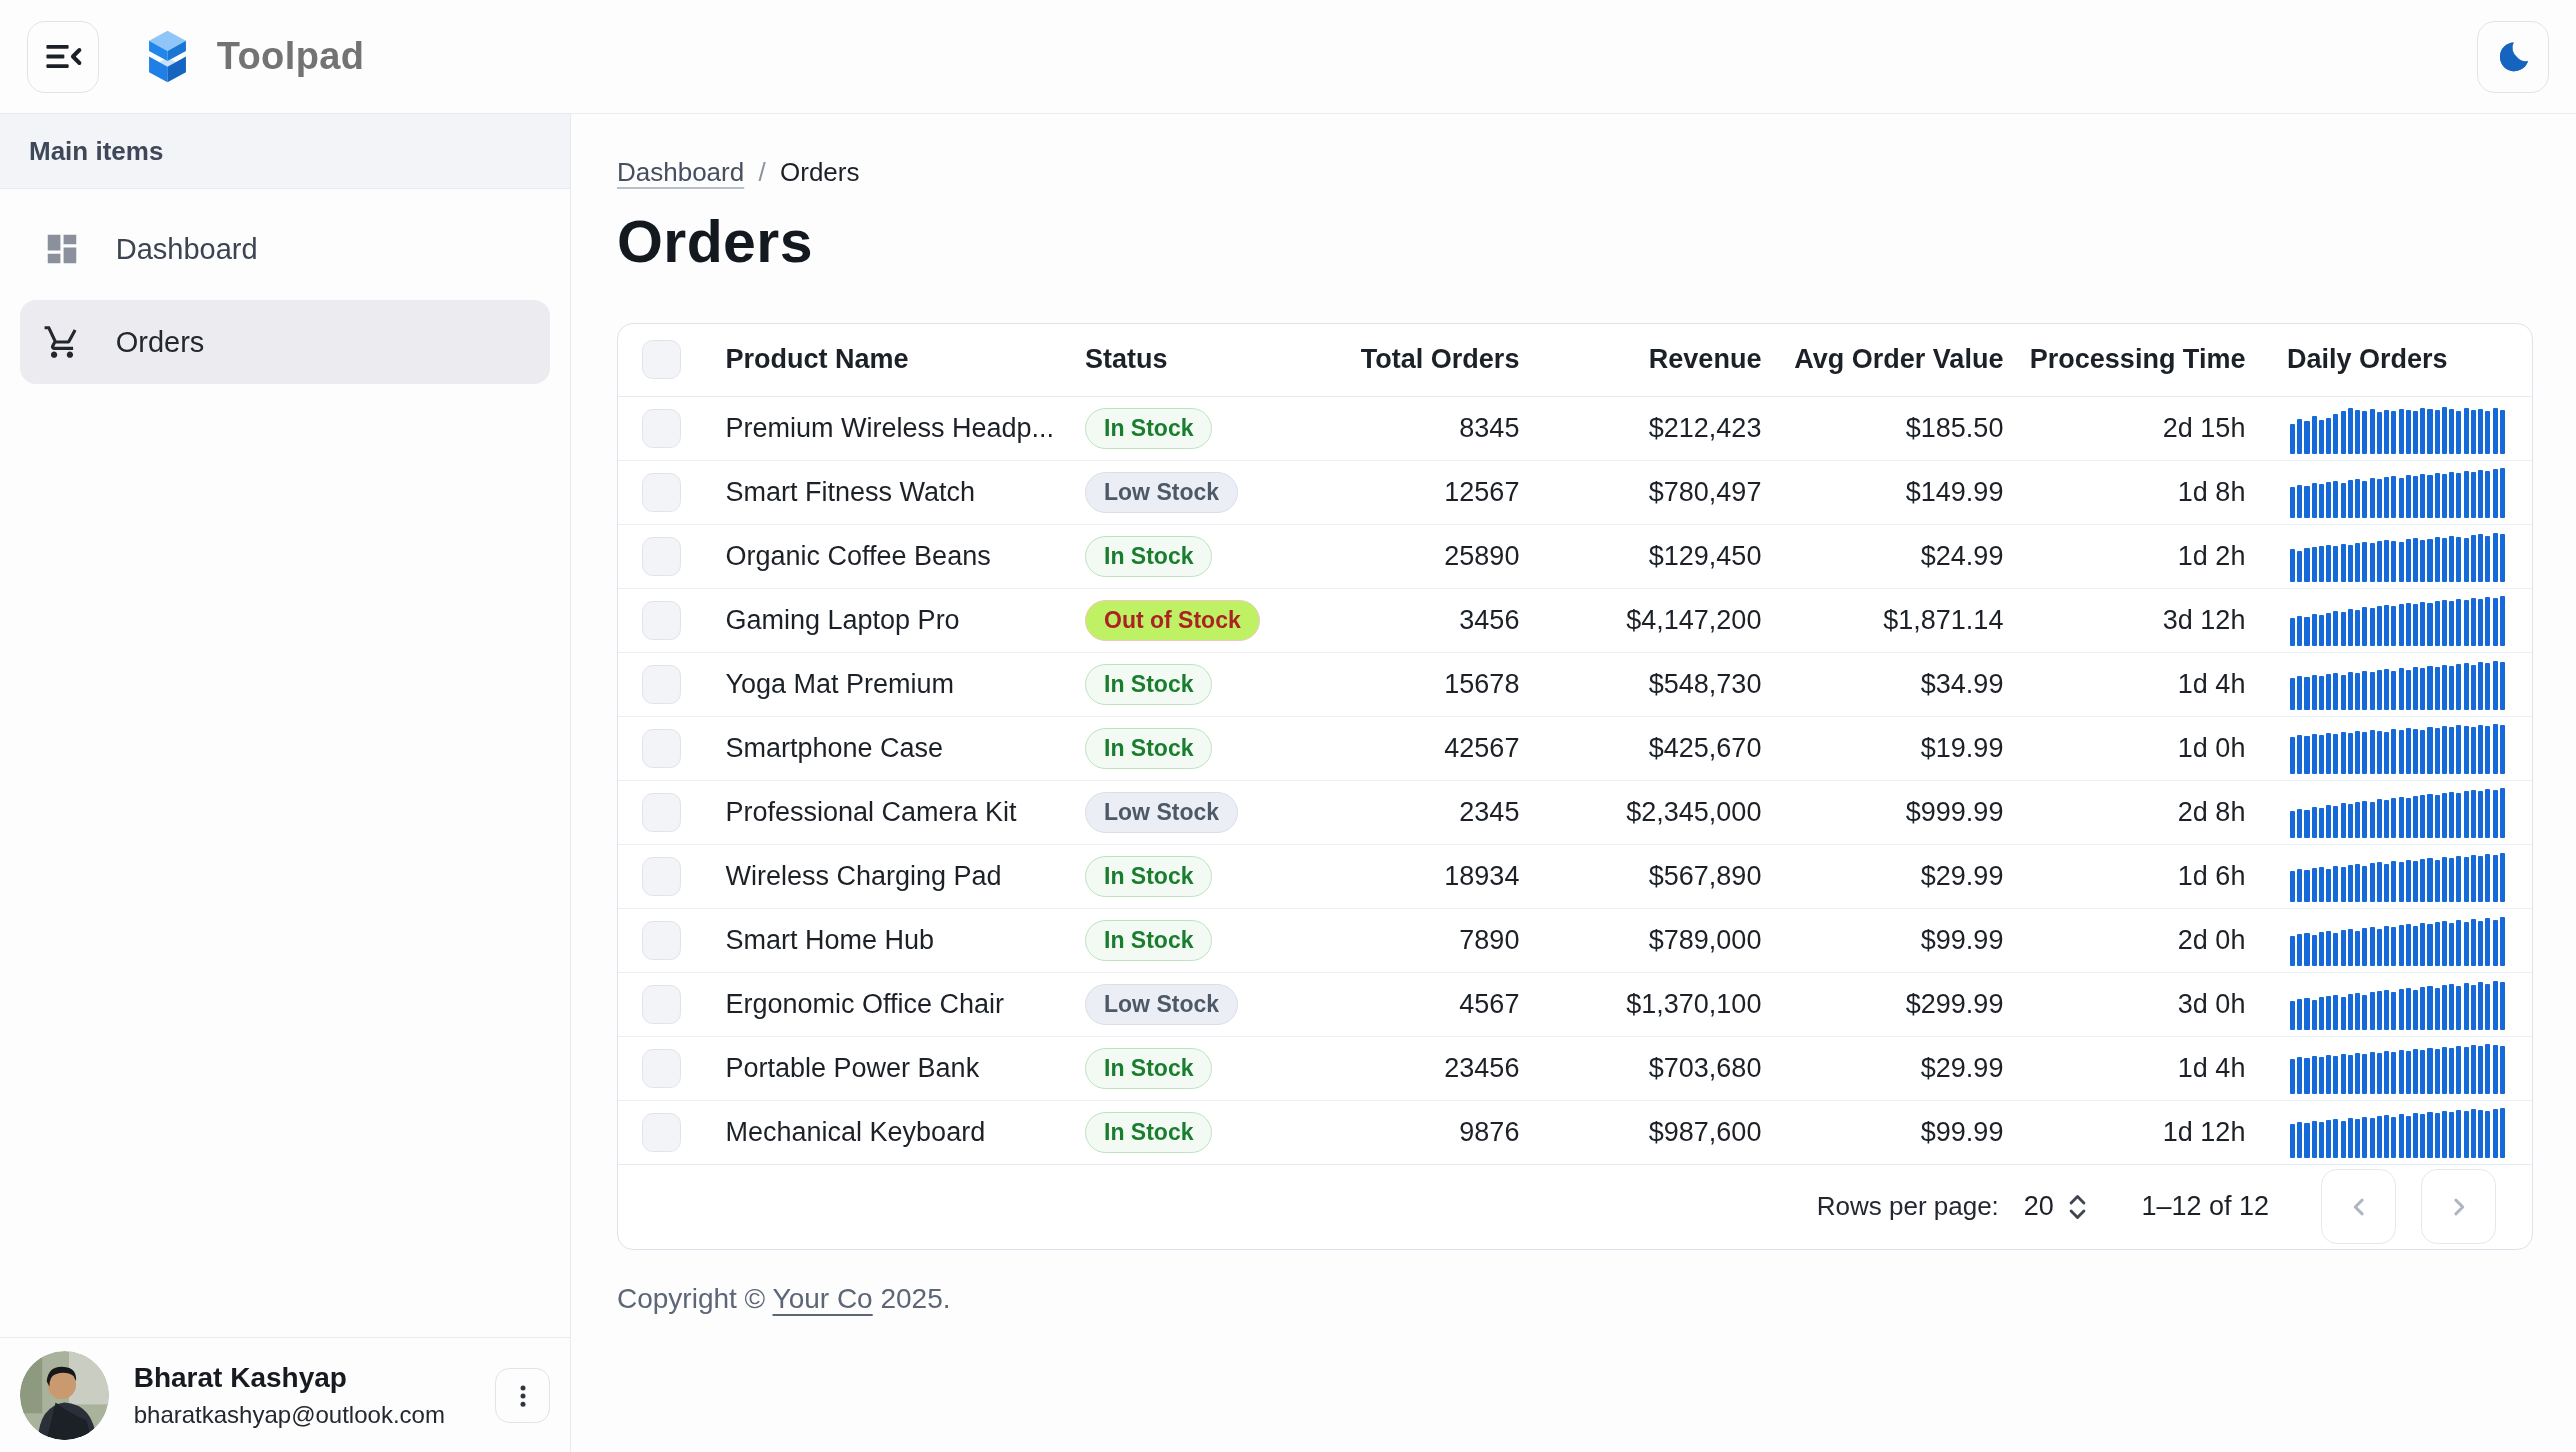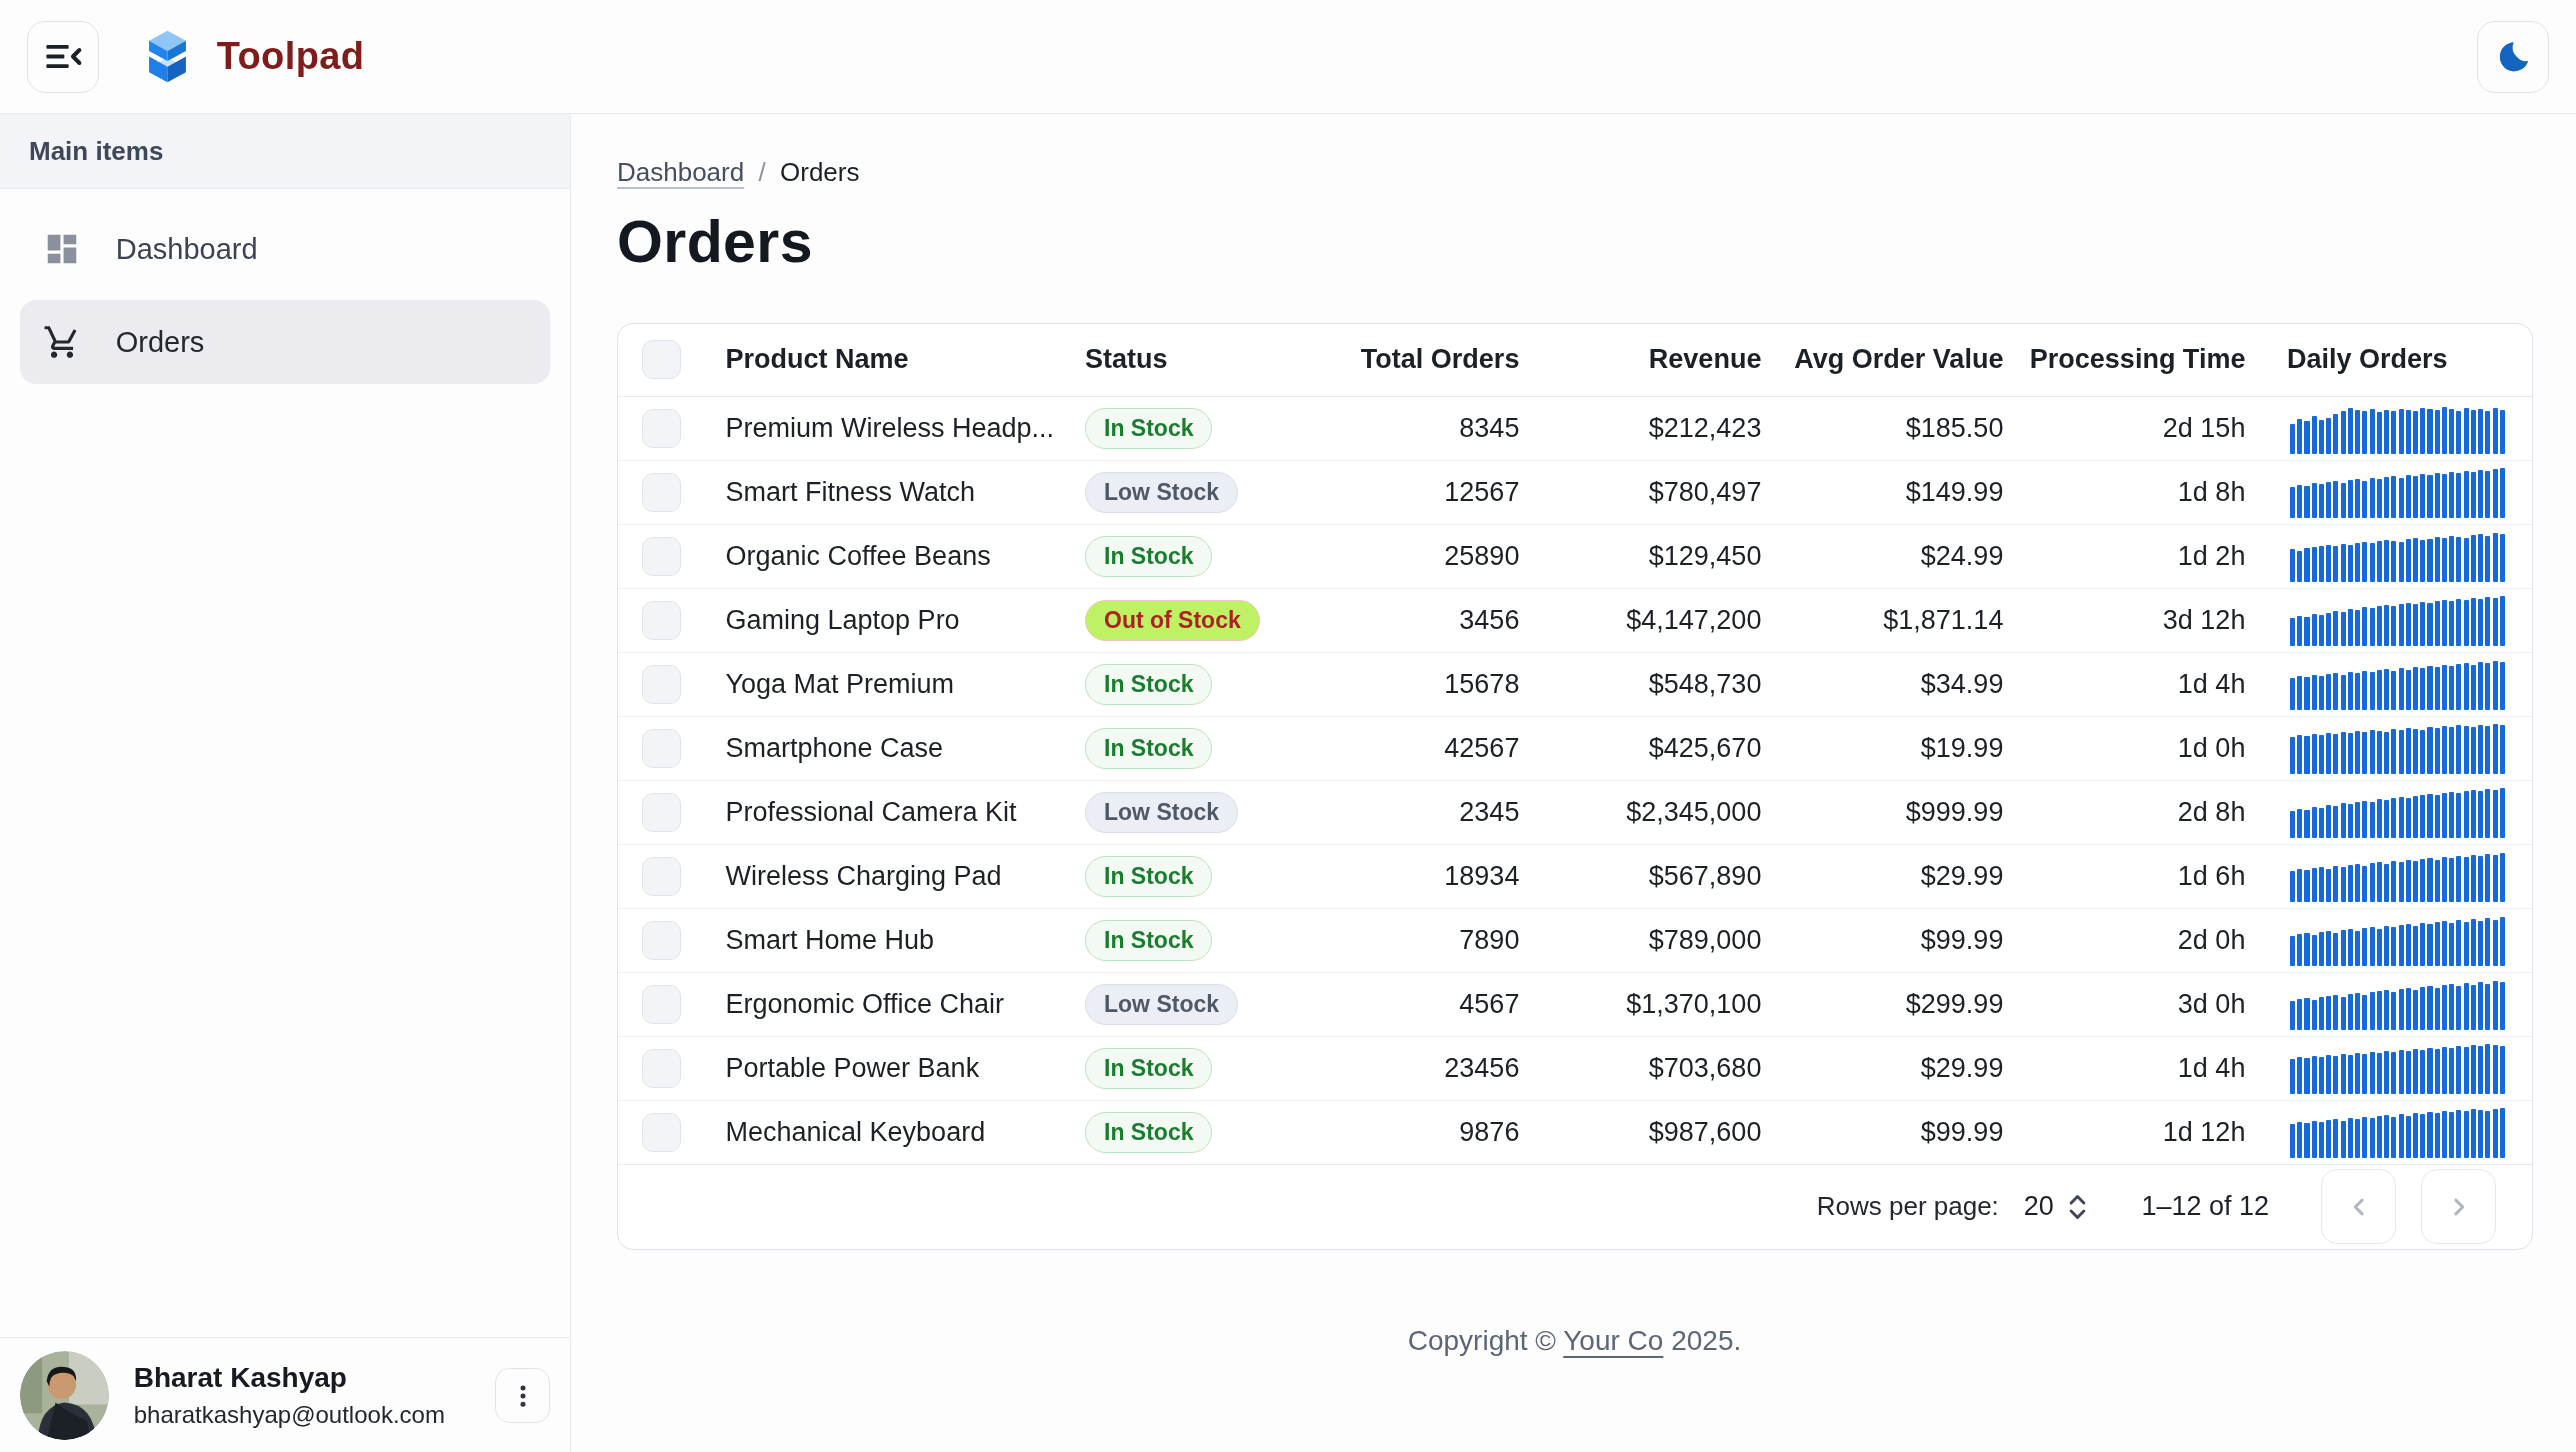--- a/index.html
+++ b/index.html
@@ -17,21 +17,21 @@
     background: #fdfdfe; border-bottom: 1.8px solid #e7eaf0;
     display: flex; align-items: center; padding: 0 27px; z-index: 5;
   }
   .icon-btn {
     width: 72px; height: 72px; border-radius: 18px;
     border: 1.8px solid #dfe3ea; background: #fdfdfe;
     display: flex; align-items: center; justify-content: center;
     cursor: pointer; flex: 0 0 auto;
   }
   .brand { display: flex; align-items: center; margin-left: 39px; gap: 19.7px; }
-  .app-name { font-size: 38px; font-weight: 700; color: #7f1d1d; letter-spacing: 0.4px; }
+  .app-name { font-size: 38px; font-weight: 700; color: #737373; letter-spacing: 0.4px; }
   .topbar-spacer { flex: 1; }
 
   
   .sidebar {
     position: absolute; top: 114px; left: 0; bottom: 0; width: 571px;
     background: #fdfdfe; border-right: 1.8px solid #e7eaf0;
   }
   .side-section-header {
     height: 75px; background: #f2f4f8; border-bottom: 1.8px solid #e7eaf0;
     display: flex; align-items: center; padding: 0 29px;
@@ -115,21 +115,21 @@
   }
   .pg-label { font-size: 26px; color: #23272e; }
   .pg-select { display: flex; align-items: center; gap: 12.5px; cursor: pointer; margin-right: 27px; }
   .pg-select-value { font-size: 27px; color: #1c2127; }
   .pg-range { font-size: 27px; color: #1c2127; margin-right: 27px; }
   .pg-btn {
     width: 75px; height: 75px; border-radius: 16px; border: 1.8px solid #e3e7ee;
     background: #ffffff; display: flex; align-items: center; justify-content: center; cursor: pointer;
   }
 
-  .footer { margin-top: 75px; text-align: center; font-size: 28px; color: #5c6676; }
+  .footer { margin-top: 33px; font-size: 28px; color: #5c6676; }
   .footer a { color: #5c6676; text-decoration: underline; text-underline-offset: 6.3px; cursor: pointer; }
 </style>
 </head>
 <body>
 
 <header class="topbar">
   <button class="icon-btn">
     <svg width="41" height="41" viewBox="0 0 24 24">
       <g fill="#1c2127">
         <rect x="2" y="5.2" width="13" height="2.3" rx="0.6"></rect>

